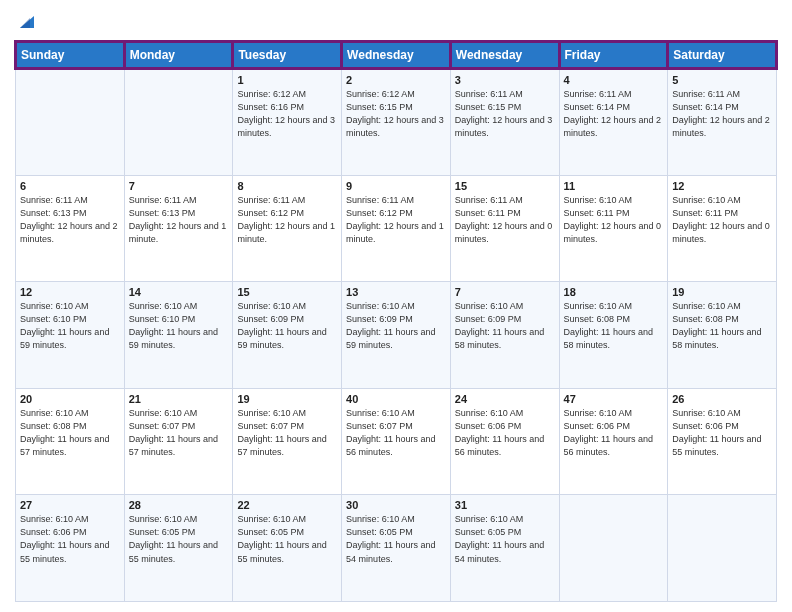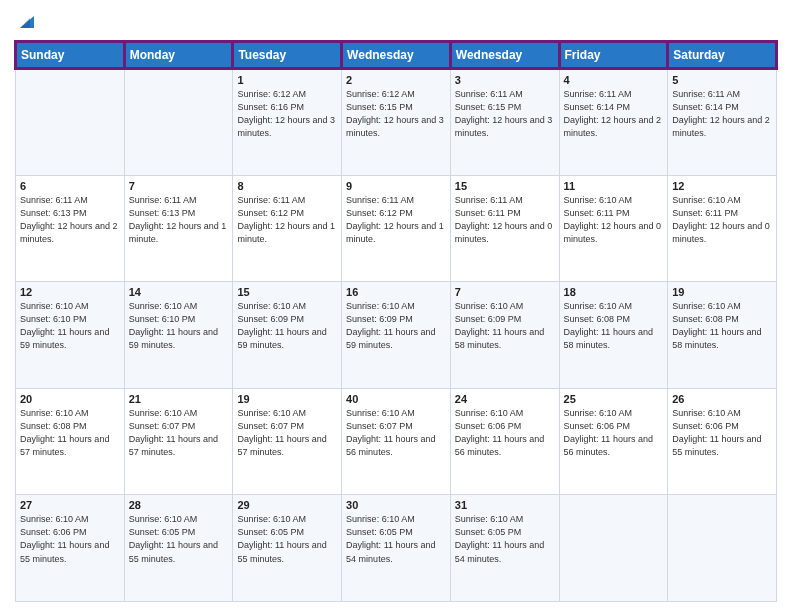--- a/index.html
+++ b/index.html
@@ -202,21 +202,21 @@
           </td>
           <td>
             <span class="day-num">14</span>
             <div class="day-info">Sunrise: 6:10 AM<br>Sunset: 6:10 PM<br>Daylight: 11 hours and 59 minutes.</div>
           </td>
           <td>
             <span class="day-num">15</span>
             <div class="day-info">Sunrise: 6:10 AM<br>Sunset: 6:09 PM<br>Daylight: 11 hours and 59 minutes.</div>
           </td>
           <td>
-            <span class="day-num">16</span>
+            <span class="day-num">13</span>
             <div class="day-info">Sunrise: 6:10 AM<br>Sunset: 6:09 PM<br>Daylight: 11 hours and 59 minutes.</div>
           </td>
           <td>
             <span class="day-num">7</span>
             <div class="day-info">Sunrise: 6:10 AM<br>Sunset: 6:09 PM<br>Daylight: 11 hours and 58 minutes.</div>
           </td>
           <td>
             <span class="day-num">18</span>
             <div class="day-info">Sunrise: 6:10 AM<br>Sunset: 6:08 PM<br>Daylight: 11 hours and 58 minutes.</div>
           </td>
@@ -240,39 +240,39 @@
           </td>
           <td>
             <span class="day-num">40</span>
             <div class="day-info">Sunrise: 6:10 AM<br>Sunset: 6:07 PM<br>Daylight: 11 hours and 56 minutes.</div>
           </td>
           <td>
             <span class="day-num">24</span>
             <div class="day-info">Sunrise: 6:10 AM<br>Sunset: 6:06 PM<br>Daylight: 11 hours and 56 minutes.</div>
           </td>
           <td>
-            <span class="day-num">25</span>
+            <span class="day-num">47</span>
             <div class="day-info">Sunrise: 6:10 AM<br>Sunset: 6:06 PM<br>Daylight: 11 hours and 56 minutes.</div>
           </td>
           <td>
             <span class="day-num">26</span>
             <div class="day-info">Sunrise: 6:10 AM<br>Sunset: 6:06 PM<br>Daylight: 11 hours and 55 minutes.</div>
           </td>
         </tr>
         <tr>
           <td>
             <span class="day-num">27</span>
             <div class="day-info">Sunrise: 6:10 AM<br>Sunset: 6:06 PM<br>Daylight: 11 hours and 55 minutes.</div>
           </td>
           <td>
             <span class="day-num">28</span>
             <div class="day-info">Sunrise: 6:10 AM<br>Sunset: 6:05 PM<br>Daylight: 11 hours and 55 minutes.</div>
           </td>
           <td>
-            <span class="day-num">29</span>
+            <span class="day-num">22</span>
             <div class="day-info">Sunrise: 6:10 AM<br>Sunset: 6:05 PM<br>Daylight: 11 hours and 55 minutes.</div>
           </td>
           <td>
             <span class="day-num">30</span>
             <div class="day-info">Sunrise: 6:10 AM<br>Sunset: 6:05 PM<br>Daylight: 11 hours and 54 minutes.</div>
           </td>
           <td>
             <span class="day-num">31</span>
             <div class="day-info">Sunrise: 6:10 AM<br>Sunset: 6:05 PM<br>Daylight: 11 hours and 54 minutes.</div>
           </td>

